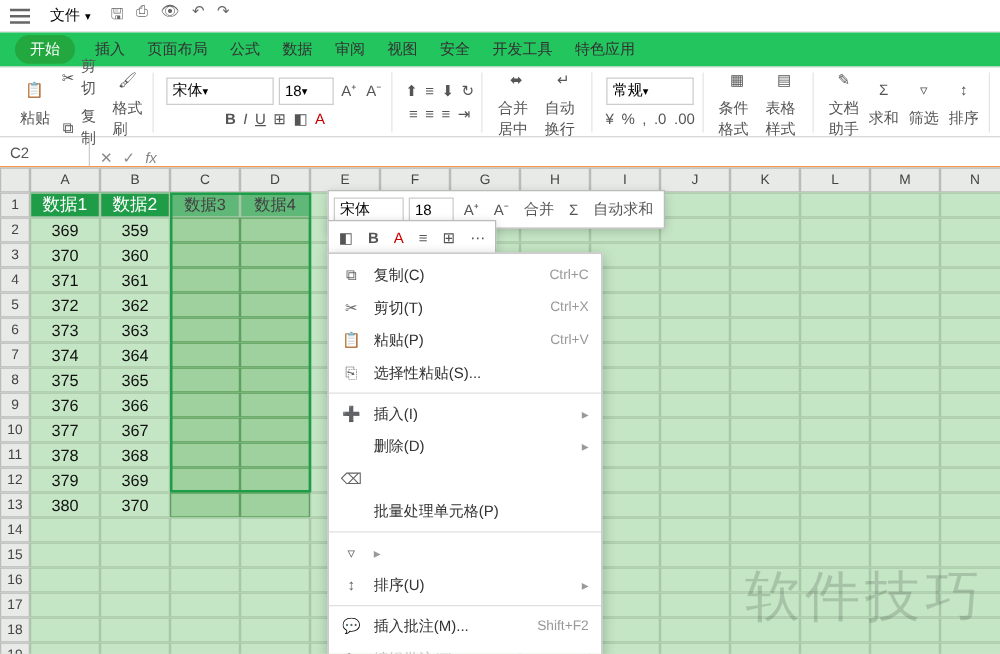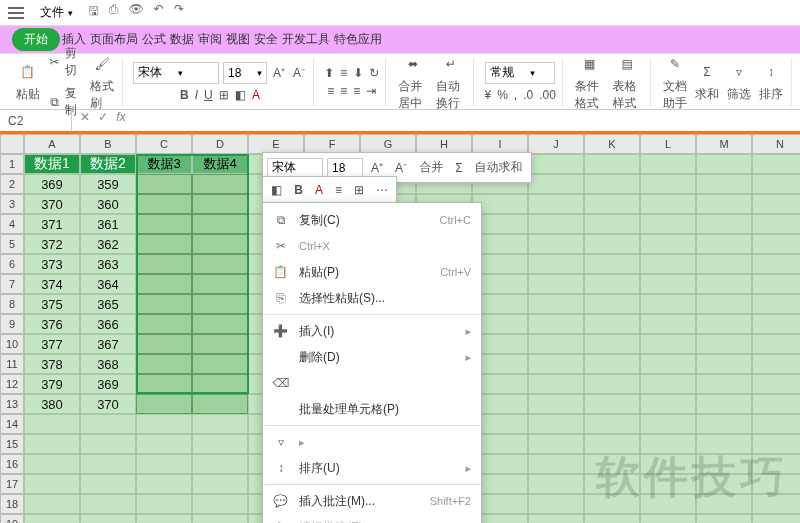--- a/index.html
+++ b/index.html
@@ -3,55 +3,55 @@
 <meta charset="utf-8">
 <style>
 *{margin:0;padding:0;box-sizing:border-box;font-family:"Microsoft YaHei",Arial,sans-serif;font-size:12px}
 body{background:#f0f0f0;width:800px;height:523px;overflow:hidden;position:relative}
 .titlebar{background:#fff;height:26px;display:flex;align-items:center;padding:0 8px;border-bottom:1px solid #ddd}
 .titlebar .menu-icon{width:16px;height:12px;display:flex;flex-direction:column;justify-content:space-between;margin-right:8px;cursor:pointer}
 .titlebar .menu-icon span{height:2px;background:#666}
 .titlebar .file-btn{background:transparent;border:none;padding:2px 8px;cursor:pointer;display:flex;align-items:center}
 .titlebar .qat-icons{display:flex;gap:10px;margin-left:8px;color:#666}
 .titlebar .qat-icons span{cursor:pointer}
-.ribbon-tabs{background:#f0abfc;height:28px;display:flex;align-items:center;padding:0 12px;border-bottom:1px solid #e0e0e0}
+.ribbon-tabs{background:#22c55e;height:28px;display:flex;align-items:center;padding:0 12px;gap:14px;border-bottom:1px solid #e0e0e0}
 .ribbon-tabs .tab{cursor:pointer;padding:0 2px;color:#333}
 .ribbon-tabs .tab.active{background:#22a83f;color:#fff;border-radius:12px;padding:3px 12px}
 .ribbon{background:#fff;height:56px;display:flex;align-items:center;padding:0 8px;gap:4px;border-bottom:1px solid #ccc}
 .ribbon-group{display:flex;flex-direction:column;align-items:center;padding:0 6px;border-right:1px solid #e5e5e5;height:48px;justify-content:center}
 .ribbon-group.row{flex-direction:row;gap:4px}
 .ribbon-btn{display:flex;flex-direction:column;align-items:center;gap:2px;cursor:pointer;padding:2px;color:#555}
 .ribbon-btn.h{flex-direction:row;gap:4px}
 .ribbon-icon{width:18px;height:18px;display:inline-flex;align-items:center;justify-content:center;color:#555}
 .ribbon-icon.lg{width:24px;height:24px}
-.combo{border:1px solid #ccc;height:22px;padding:0 4px;display:flex;align-items:center;background:#fff;gap:16px}
-.formula-bar{background:#fff;height:24px;display:flex;align-items:flex-start;border-bottom:3px solid #f97316}
+.combo{border:1px solid #ccc;height:22px;padding:0 4px;display:flex;align-items:center;background:#fff;gap:0}
+.formula-bar{background:#fff;height:24px;display:flex;align-items:flex-end;border-bottom:1px solid #f97316}
 .name-box{width:72px;border-right:1px solid #ccc;padding:0 8px;height:100%;display:flex;align-items:center;color:#555}
 .fx-area{display:flex;align-items:center;gap:8px;padding:0 8px;color:#888}
 .sheet{position:relative;background:#c5e6c5}
 .grid{display:grid;grid-template-columns:24px repeat(14,56px)}
 .hdr{background:#e8eae8;border:1px solid #bbb;height:20px;display:flex;align-items:center;justify-content:center;color:#444;font-size:11px}
 .rowhdr{background:#e8eae8;border:1px solid #bbb;height:20px;display:flex;align-items:center;justify-content:center;color:#444;font-size:11px}
 .cell{border:1px solid #a8c8a8;height:20px;display:flex;align-items:center;justify-content:center;background:#c5e6c5;font-size:13px;color:#111}
 .cell.th{background:#1f9c47;color:#fff;font-size:14px}
-.cell.th2{background:#5fb878;color:#000000}
+.cell.th2{background:#5fb878;color:#404040}
 .cell.sel{background:#9fd19f;border:1px solid #5fa05f}
 .selection-border{position:absolute;border:2px solid #1f9c47;pointer-events:none}
 .mini-toolbar{position:absolute;background:#fff;border:1px solid #bbb;box-shadow:0 2px 8px rgba(0,0,0,.2);padding:4px;display:flex;align-items:center;gap:4px}
 .mini-toolbar .combo{height:20px;font-size:11px}
 .mini-toolbar .mt-btn{padding:2px 4px;cursor:pointer;color:#555;font-size:12px}
 .context-menu{position:absolute;background:#fff;border:1px solid #bbb;box-shadow:0 3px 10px rgba(0,0,0,.25);width:220px;padding:4px 0}
 .context-menu .mi{display:flex;align-items:center;height:26px;padding:0 10px;cursor:pointer;gap:10px}
 .context-menu .mi.disabled{color:#bbb;cursor:default}
 .context-menu .mi .mi-icon{width:16px;color:#666;display:inline-flex;justify-content:center}
 .context-menu .mi .mi-label{flex:1;color:#333}
 .context-menu .mi.disabled .mi-label{color:#bbb}
 .context-menu .mi .mi-sc{color:#999;font-size:11px}
 .context-menu .sep{height:1px;background:#e0e0e0;margin:3px 0}
-.watermark{position:absolute;right:12px;bottom:16px;font-size:44px;color:rgba(0,0,0,.15);letter-spacing:4px;font-weight:700}
+.watermark{position:absolute;right:12px;bottom:16px;font-size:44px;color:rgba(0,0,0,.15);letter-spacing:4px;font-weight:400}
 </style>
 </head>
 <body>
 
 <div class="titlebar">
   <div class="menu-icon">
       <span></span>
       <span></span>
       <span></span>
     </div>
@@ -530,20 +530,21 @@
   </div>
 
   <div class="context-menu" style="left:262px;top:68px">
     <div class="mi">
         <span class="mi-icon">⧉</span>
         <span class="mi-label">复制(C)</span>
         <span class="mi-sc">Ctrl+C</span>
       </div>
     <div class="mi">
         <span class="mi-icon">✂</span>
+        <span class="mi-label">剪切(T)</span>
         <span class="mi-sc">Ctrl+X</span>
       </div>
     <div class="mi">
         <span class="mi-icon">📋</span>
         <span class="mi-label">粘贴(P)</span>
         <span class="mi-sc">Ctrl+V</span>
       </div>
     <div class="mi">
         <span class="mi-icon">⎘</span>
         <span class="mi-label">选择性粘贴(S)...</span>

